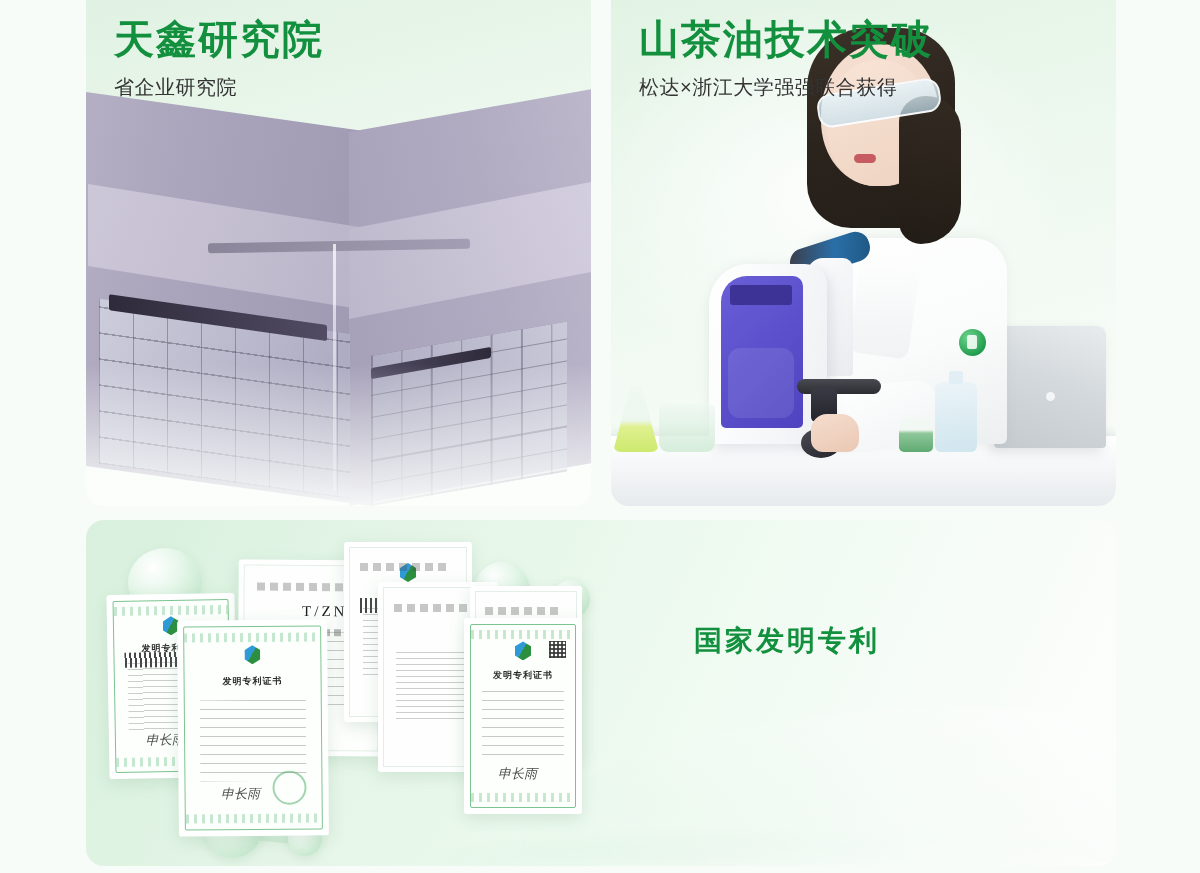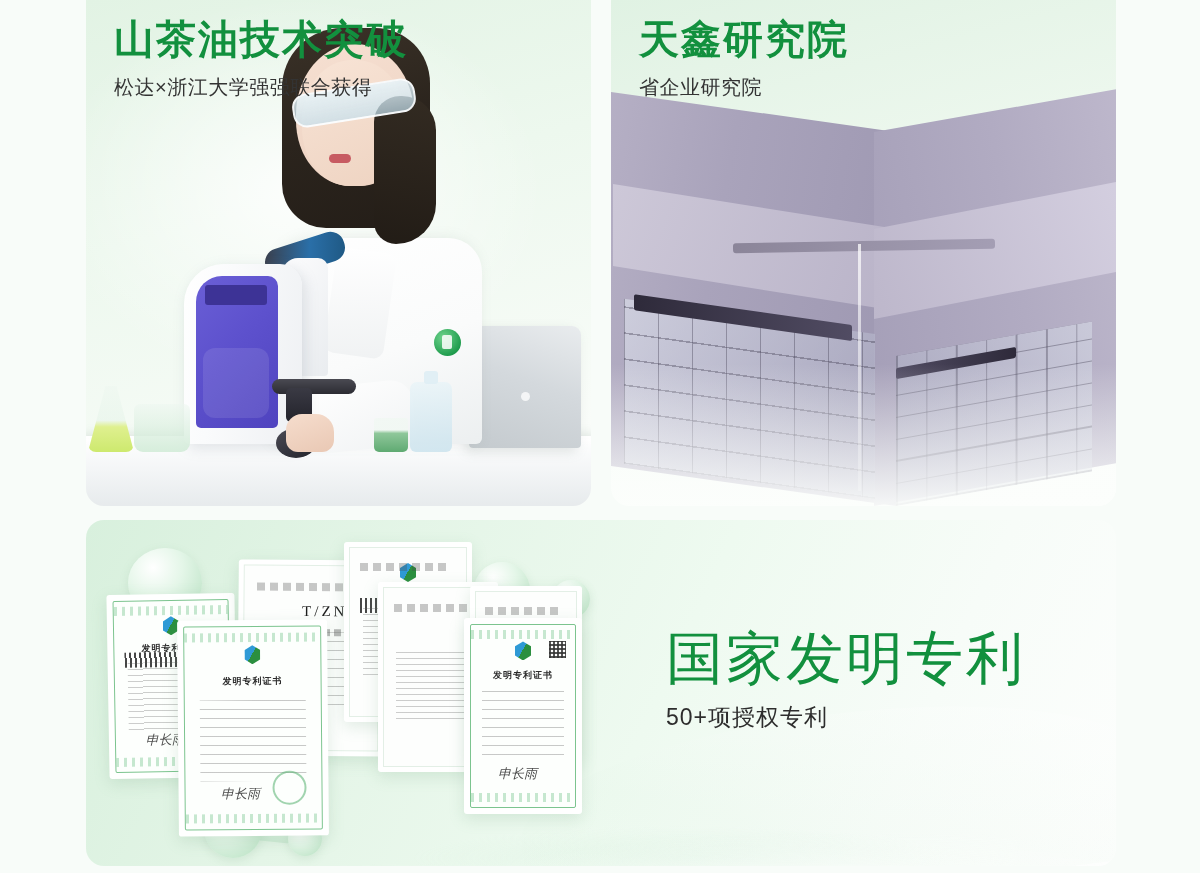--- a/index.html
+++ b/index.html
@@ -208,30 +208,53 @@
 
   .c1{left:22px;top:74px;width:128px;height:184px;transform:rotate(-1deg);}
   .c2{left:152px;top:40px;width:146px;height:196px;transform:rotate(0.5deg);}
   .c3{left:92px;top:100px;width:150px;height:216px;transform:rotate(-0.5deg);z-index:4;}
   .c4{left:258px;top:22px;width:128px;height:180px;}
   .c5{left:292px;top:62px;width:120px;height:190px;}
   .c6{left:384px;top:66px;width:112px;height:174px;}
   .c8{left:378px;top:98px;width:118px;height:196px;z-index:5;}
 
   .bc-text{position:absolute;left:580px;top:104px;z-index:8;}
-  .bc-title{font-size:57px;font-weight:400;color:#12903e;letter-spacing:3px;line-height:1.2;white-space:nowrap;}
+  .bc-title{font-size:28px;font-weight:700;color:#12903e;letter-spacing:3px;line-height:1.2;white-space:nowrap;margin-left:28px;}
   .bc-line{margin-top:8px;font-size:23px;color:#2d2d2d;letter-spacing:1px;white-space:nowrap;line-height:1.5;}
   .cite{color:#18913f;font-size:15px;vertical-align:super;font-family:"Liberation Serif",serif;}
 </style>
 </head>
 <body>
 
 <div class="page">
 
   <div class="top-row">
+
+    <div class="panel">
+      <div class="photo2">
+        <div class="sky"></div>
+        <div class="bld">
+          <div class="bld-left"></div>
+          <div class="bld-right"></div>
+          <div class="bld-top-l"></div>
+          <div class="bld-top-r"></div>
+          <div class="cornice"></div>
+          <div class="glassL"></div>
+          <div class="glassR"></div>
+          <div class="awning"></div>
+          <div class="awningR"></div>
+          <div class="ridge"></div>
+        </div>
+        <div class="fade-b"></div>
+      </div>
+      <div class="panel-head">
+        <div class="p-title">天鑫研究院</div>
+        <div class="p-sub">省企业研究院</div>
+      </div>
+    </div>
 
     <div class="panel">
       <div class="photo1">
         <div class="lab-bg"></div>
         <div class="bench"></div>
         <div class="laptop"></div>
         <div class="coat"></div>
         <div class="hair"></div>
         <div class="head"></div>
         <div class="face"></div>
@@ -252,43 +275,20 @@
         <div class="flaskA"></div>
         <div class="flaskB"></div>
         <div class="beaker"></div>
         <div class="bottle"></div>
       </div>
       <div class="panel-head">
         <div class="p-title">山茶油技术突破</div>
         <div class="p-sub">松达×浙江大学强强联合获得</div>
       </div>
     </div>
-
-    <div class="panel">
-      <div class="photo2">
-        <div class="sky"></div>
-        <div class="bld">
-          <div class="bld-left"></div>
-          <div class="bld-right"></div>
-          <div class="bld-top-l"></div>
-          <div class="bld-top-r"></div>
-          <div class="cornice"></div>
-          <div class="glassL"></div>
-          <div class="glassR"></div>
-          <div class="awning"></div>
-          <div class="awningR"></div>
-          <div class="ridge"></div>
-        </div>
-        <div class="fade-b"></div>
-      </div>
-      <div class="panel-head">
-        <div class="p-title">天鑫研究院</div>
-        <div class="p-sub">省企业研究院</div>
-      </div>
-    </div>
   </div>
 
   <div class="bottom-card">
     <div class="silk"></div>
     <div class="silk2"></div>
 
     <div class="atom sphere-big"></div>
 
     <div class="mol m1">
       <div class="bond b1"></div>
@@ -369,17 +369,16 @@
         <div class="ct-qr"></div>
         <div class="ct-title">发明专利证书</div>
         <div class="ct-lines"></div>
         <div class="ct-sign">申长雨</div>
         <div class="ct-orn bot"></div>
       </div>
     </div>
 
     <div class="bc-text">
       <div class="bc-title">国家发明专利</div>
-      <div class="bc-line">50+项授权专利</div>
     </div>
   </div>
 
 </div>
 
 </body></html>

